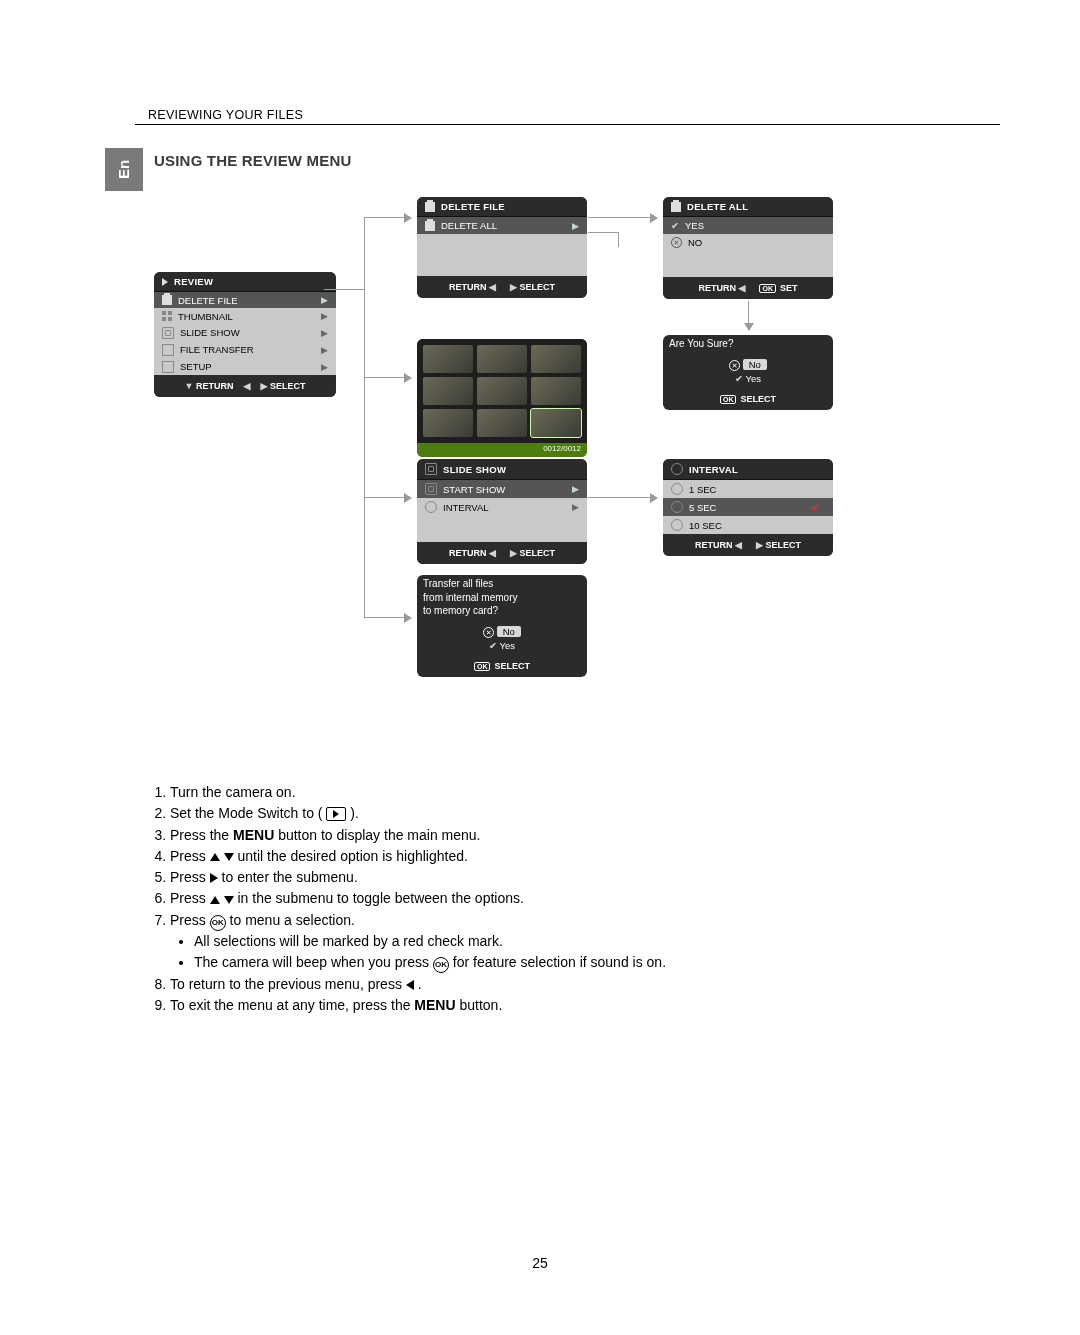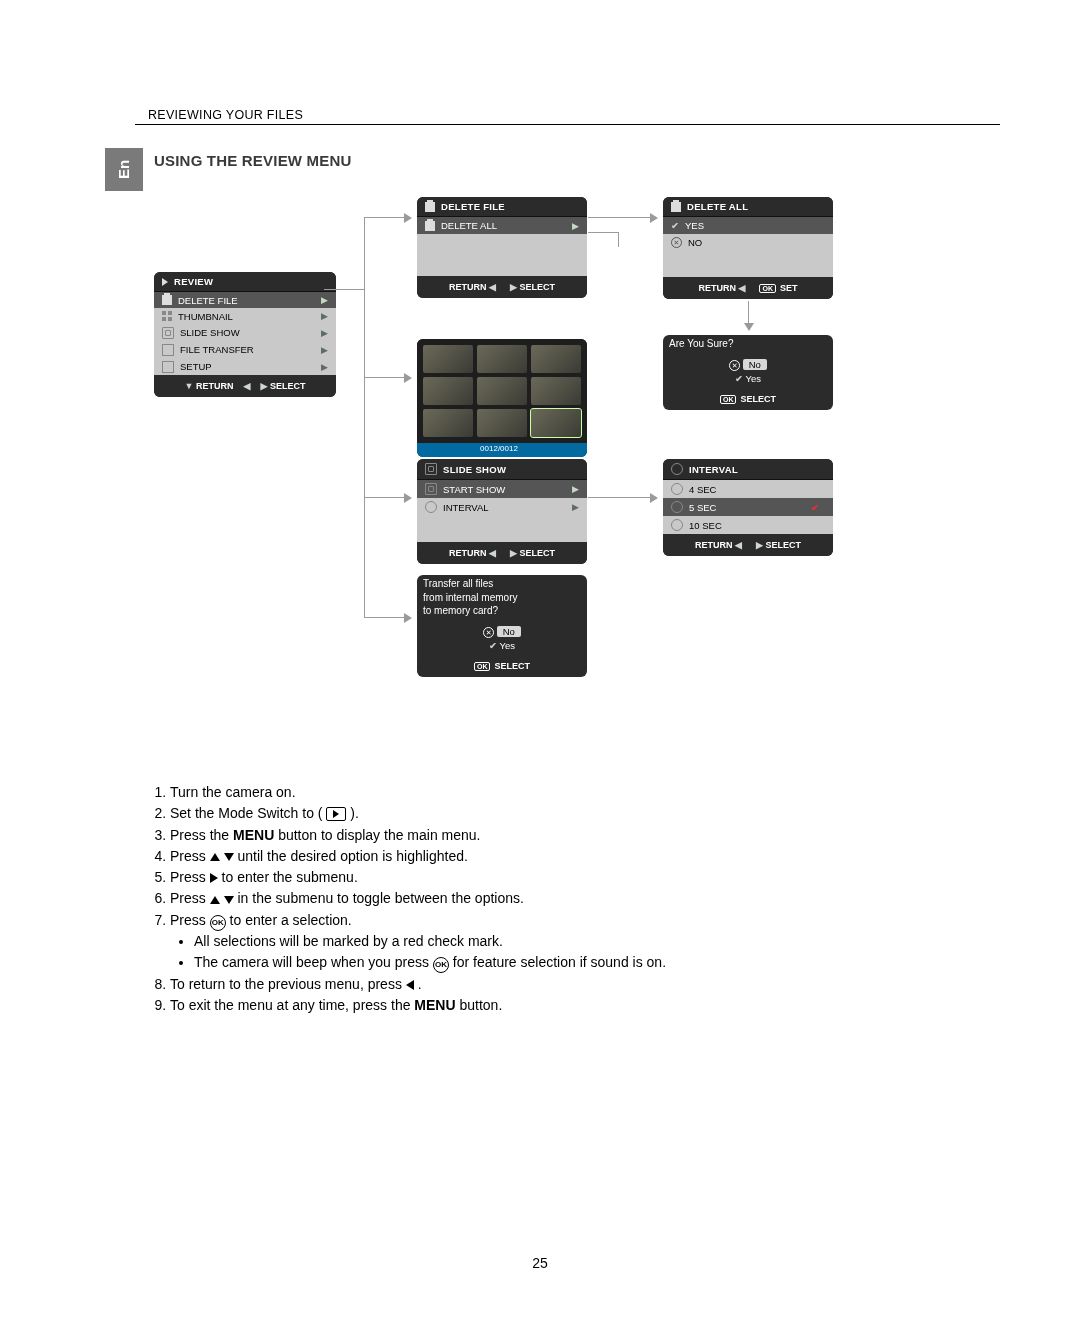--- a/index.html
+++ b/index.html
@@ -43,21 +43,21 @@
   .s-transfer{top:378px;left:263px}
 
   .s-confirm, .s-transfer{background:#2b2b2b}
   .s-confirm .q,.s-transfer .q{padding:2px 6px 4px 6px;font-size:10px;line-height:1.35}
   .s-confirm .opts,.s-transfer .opts{text-align:center;padding:4px 0 6px 0;font-size:9.5px}
   .s-confirm .opts .no,.s-transfer .opts .no{background:#d8d8d8;color:#000;display:inline-block;padding:0 6px;border-radius:2px}
   .s-confirm .ft,.s-transfer .ft{text-align:center;padding:4px 0 6px 0;font-size:9px;font-weight:bold}
 
   .thumb-body{background:#1e1e1e;padding:6px;display:grid;grid-template-columns:repeat(3,1fr);gap:4px}
   .thumb-body .cell{height:28px;background:linear-gradient(135deg,#6b6a58,#3b3b36);border-radius:2px}
-  .thumb-counter{background:#0369a1;color:#fff;font-size:8px;text-align:center;padding:1px 6px 4px 0}
+  .thumb-counter{background:#4d7c0f;color:#fff;font-size:8px;text-align:right;padding:1px 6px 4px 0}
 
   
   .line{position:absolute;background:#9a9a9a}
   .arrow-r{position:absolute;width:0;height:0;border-top:5px solid transparent;border-bottom:5px solid transparent;border-left:8px solid #9a9a9a}
   .arrow-d{position:absolute;width:0;height:0;border-left:5px solid transparent;border-right:5px solid transparent;border-top:8px solid #9a9a9a}
 
   
   .instr{position:absolute;top:782px;left:148px;right:90px;font-size:14px;line-height:1.45}
   .instr .lead{font-style:italic;font-weight:bold;margin-bottom:2px;display:flex;align-items:center;gap:4px;flex-wrap:wrap}
   .instr ol{margin:0;padding-left:22px}
@@ -255,21 +255,21 @@
 
     <div class="screen s-interval">
       <div class="titlebar">
           <span class="ic ic-clock"></span>
           <span>INTERVAL</span>
         </div>
       <div class="body">
         <div class="row">
             <span class="left">
               <span class="ic ic-clock"></span>
-              <span>4  SEC</span>
+              <span>1  SEC</span>
             </span>
           </div>
         <div class="row sel">
             <span class="left">
               <span class="ic ic-clock"></span>
               <span>5  SEC</span>
             </span>
             <span class="checkmark">✔</span>
           </div>
         <div class="row">
@@ -326,21 +326,21 @@
   <div class="instr">
     <ol>
       <li><span>Turn the camera on.</span></li>
       <li><span>Set the Mode Switch to ( </span><span class="play-rect">
             <span class="p"></span>
           </span><span> ).</span></li>
       <li><span>Press the </span><b>MENU</b><span> button to display the main menu.</span></li>
       <li><span>Press </span><span class="tri up"></span> <span class="tri down"></span> <span> until the desired option is highlighted.</span></li>
       <li><span>Press </span> <span class="tri right"></span> <span> to enter the submenu.</span></li>
       <li><span>Press </span><span class="tri up"></span> <span class="tri down"></span> <span> in the submenu to toggle between the options.</span></li>
-      <li><span>Press </span><span class="ok-circ">OK</span> <span> to enter a selection.</span>
+      <li><span>Press </span><span class="ok-circ">OK</span> <span> to menu a selection.</span>
         <ul>
           <li><span>All selections will be marked by a red check mark.</span></li>
           <li><span>The camera will beep when you press </span><span class="ok-circ">OK</span> <span> for feature selection if sound is on.</span></li>
         </ul>
       </li>
       <li><span>To return to the previous menu, press </span> <span class="tri left"></span> <span> .</span></li>
       <li><span>To exit the menu at any time, press the </span><b>MENU</b><span> button.</span></li>
     </ol>
   </div>
 

